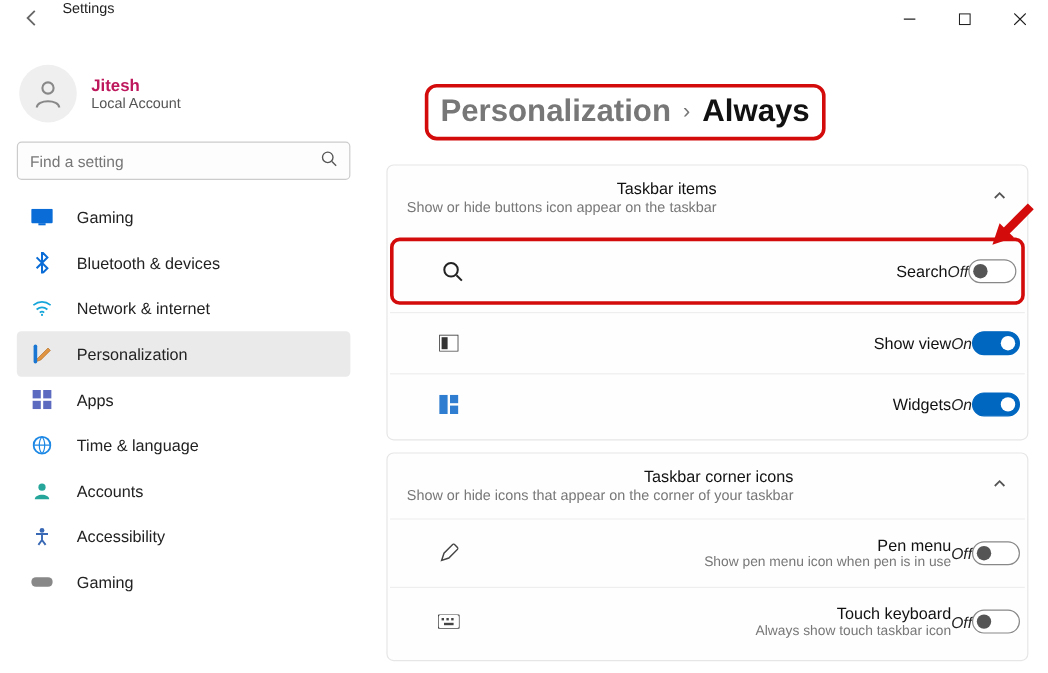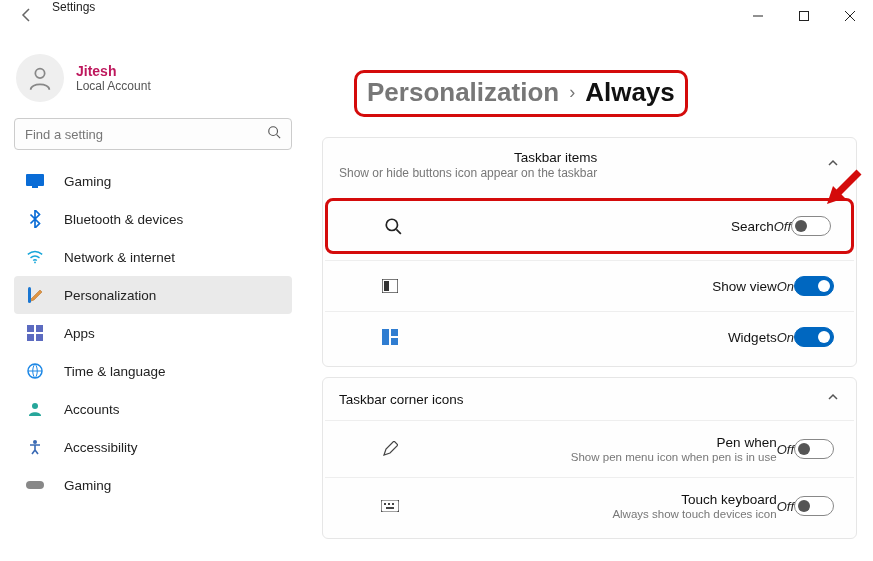--- a/index.html
+++ b/index.html
@@ -198,21 +198,21 @@
     .chev {
       margin-left: auto;
       color: #555;
     }
     .items {
       padding: 0 0 4px 0;
     }
     .row {
       display: flex;
       align-items: center;
-      padding: 14px 20px;
+      padding: 14px 4px;
       border-top: 1px solid #eee;
       margin: 0 2px;
     }
     .row.highlight {
       border: 3px solid #d40b0b;
       border-radius: 8px;
       margin: 6px 2px;
     }
     .row-icon {
       width: 22px;
@@ -483,56 +483,57 @@
               <div class="knob"></div>
             </div>
         </div>
       </div>
     </section>
 
     <section class="section">
       <div class="section-header">
         <div>
           <div class="section-title">Taskbar corner icons</div>
+          <div class="section-desc">Show or hide icons that appear on the corner of your taskbar</div>
         </div>
         <span class="chev">
           <svg width="14" height="14" viewBox="0 0 14 14">
               <path d="M3 9 L7 5 L11 9" stroke="#555" fill="none" stroke-width="1.5"></path>
             </svg>
         </span>
       </div>
       <div class="items">
         <div class="row">
           <span class="row-icon">
               <svg width="16" height="16" viewBox="0 0 16 16">
                 <path d="M2 14 L4 8 L12 0 L16 4 L8 12 Z" fill="none" stroke="#444" stroke-width="1.2"></path>
               </svg>
             </span>
           <div class="row-text">
-            <div class="row-label">Pen when</div>
+            <div class="row-label">Pen menu</div>
             <div class="row-desc">Show pen menu icon when pen is in use</div>
           </div>
           <span class="state-label">Off</span>
           <div class="toggle off">
               <div class="knob"></div>
             </div>
         </div>
         <div class="row">
           <span class="row-icon">
               <svg width="18" height="12">
                 <rect width="18" height="12" rx="2" fill="none" stroke="#444" stroke-width="1.2"></rect>
                 <rect x="3" y="3" width="2" height="2" fill="#444"></rect>
                 <rect x="7" y="3" width="2" height="2" fill="#444"></rect>
                 <rect x="11" y="3" width="2" height="2" fill="#444"></rect>
                 <rect x="5" y="7" width="8" height="2" fill="#444"></rect>
               </svg>
             </span>
           <div class="row-text">
             <div class="row-label">Touch keyboard</div>
-            <div class="row-desc">Always show touch devices icon</div>
+            <div class="row-desc">Always show touch taskbar icon</div>
           </div>
           <span class="state-label">Off</span>
           <div class="toggle off">
               <div class="knob"></div>
             </div>
         </div>
       </div>
     </section>
   </main>
 </div>

